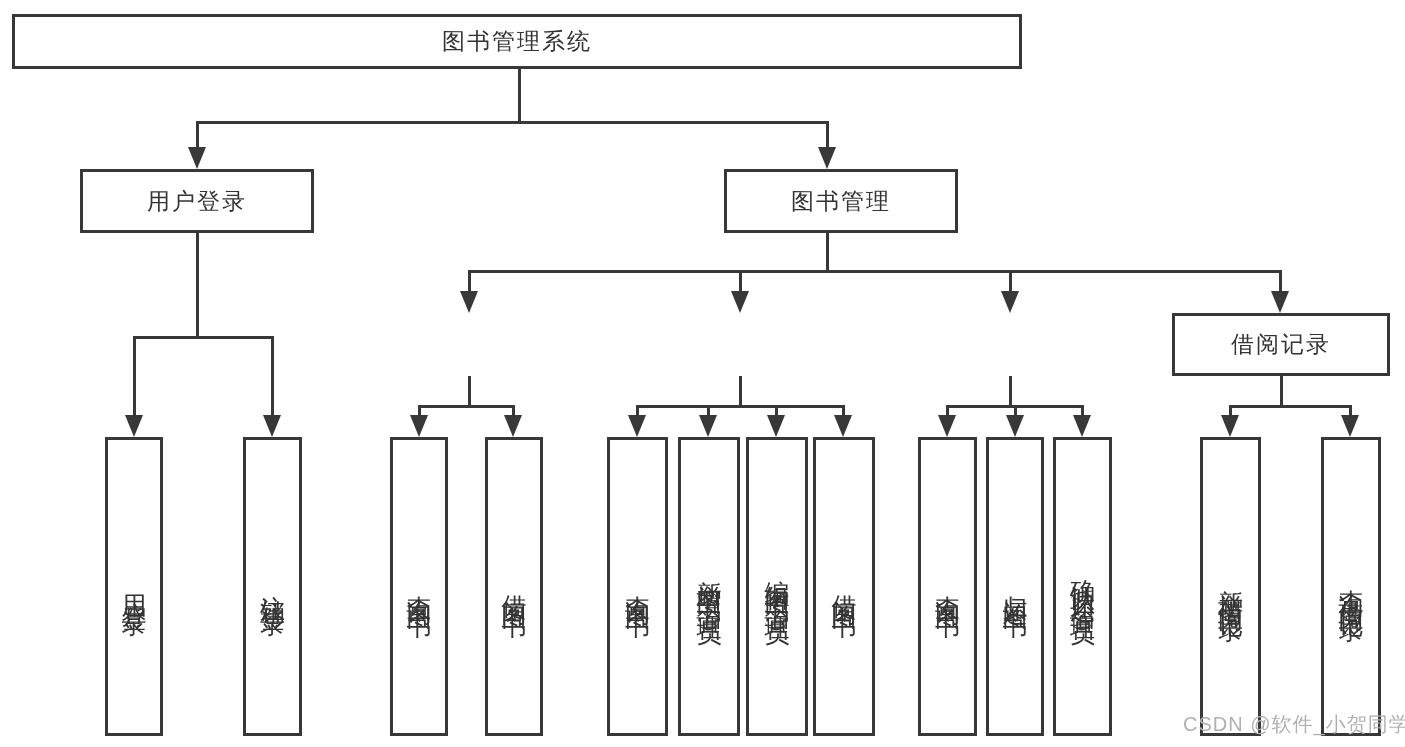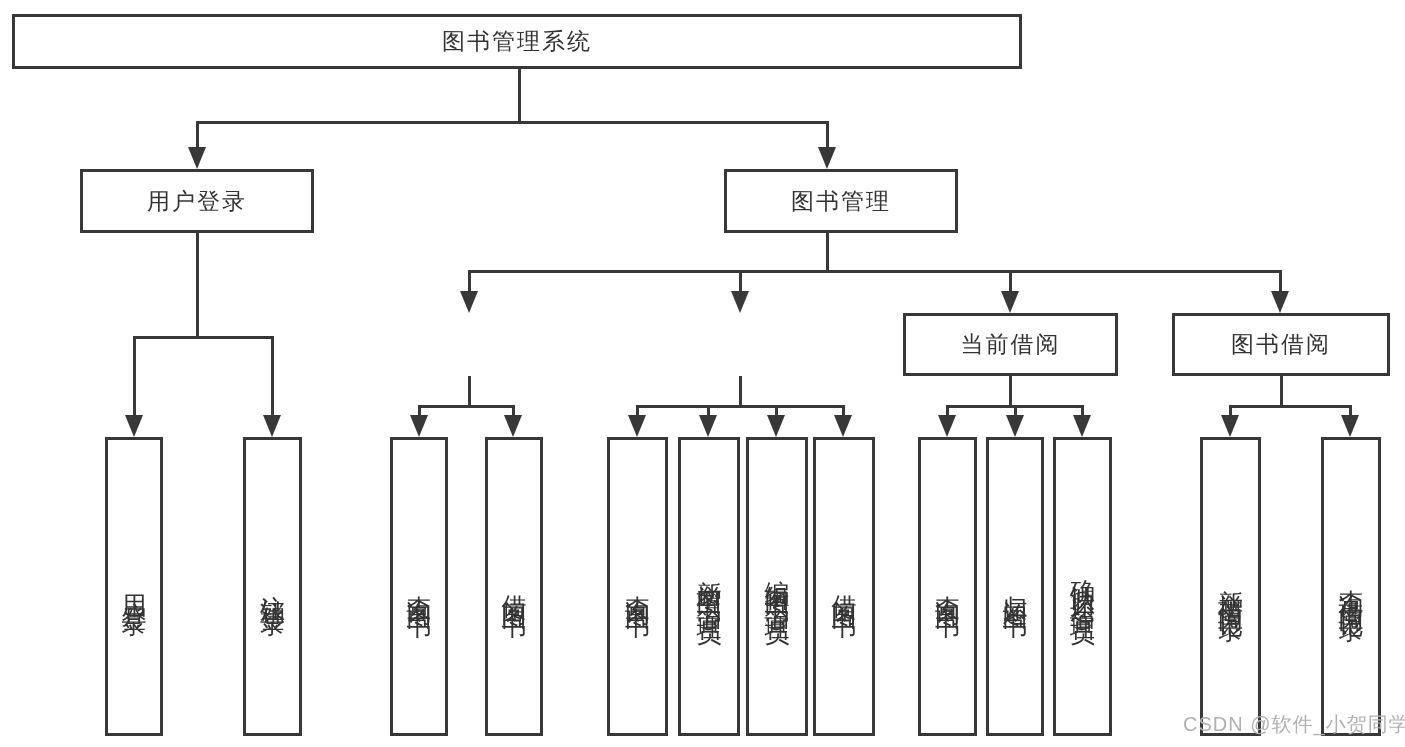--- a/index.html
+++ b/index.html
@@ -90,25 +90,22 @@
   <div class="hl" style="left:468px;top:270px;width:814px;"></div>
   <div class="vl" style="left:468px;top:270px;height:23px;"></div>
   <div class="ar" style="left:460px;top:291px;"></div>
   <div class="vl" style="left:739px;top:270px;height:23px;"></div>
   <div class="ar" style="left:731px;top:291px;"></div>
   <div class="vl" style="left:1009px;top:270px;height:23px;"></div>
   <div class="ar" style="left:1001px;top:291px;"></div>
   <div class="vl" style="left:1279px;top:270px;height:23px;"></div>
   <div class="ar" style="left:1271px;top:291px;"></div>
 
-  <div class="box h" style="left:903px;top:313px;width:215px;height:63px;">
-    <span>当前借阅</span>
-  </div>
   <div class="box h" style="left:1172px;top:313px;width:218px;height:63px;">
-    <span>图书借阅</span>
+    <span>借阅记录</span>
   </div>
 
   <div class="vl" style="left:468px;top:376px;height:32px;"></div>
   <div class="hl" style="left:418px;top:405px;width:97px;"></div>
   <div class="vl" style="left:418px;top:405px;height:12px;"></div>
   <div class="ar" style="left:410px;top:415px;"></div>
   <div class="vl" style="left:512px;top:405px;height:12px;"></div>
   <div class="ar" style="left:504px;top:415px;"></div>
 
   <div class="vl" style="left:739px;top:376px;height:32px;"></div>

